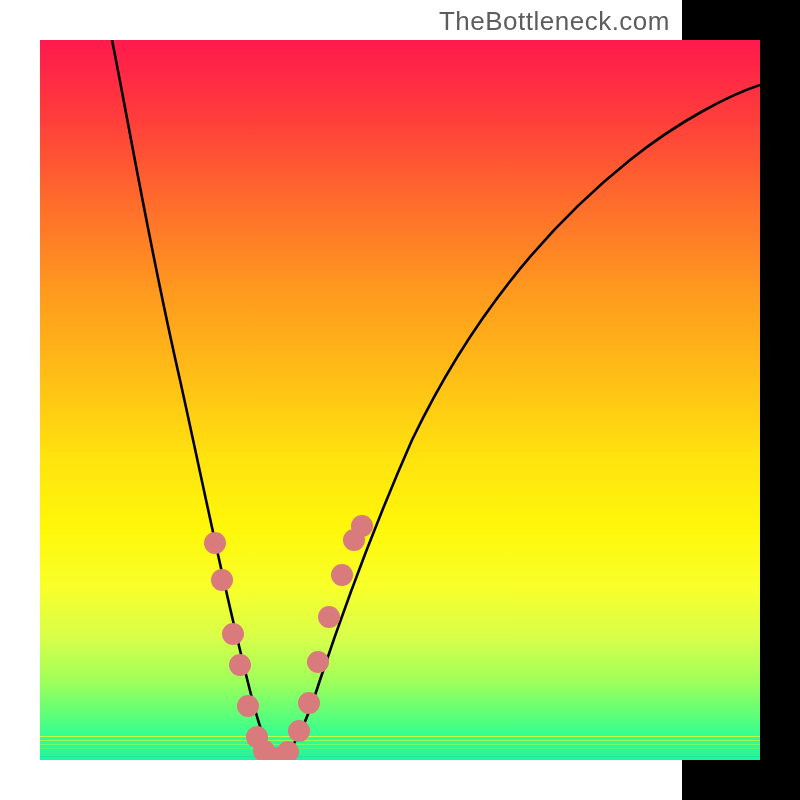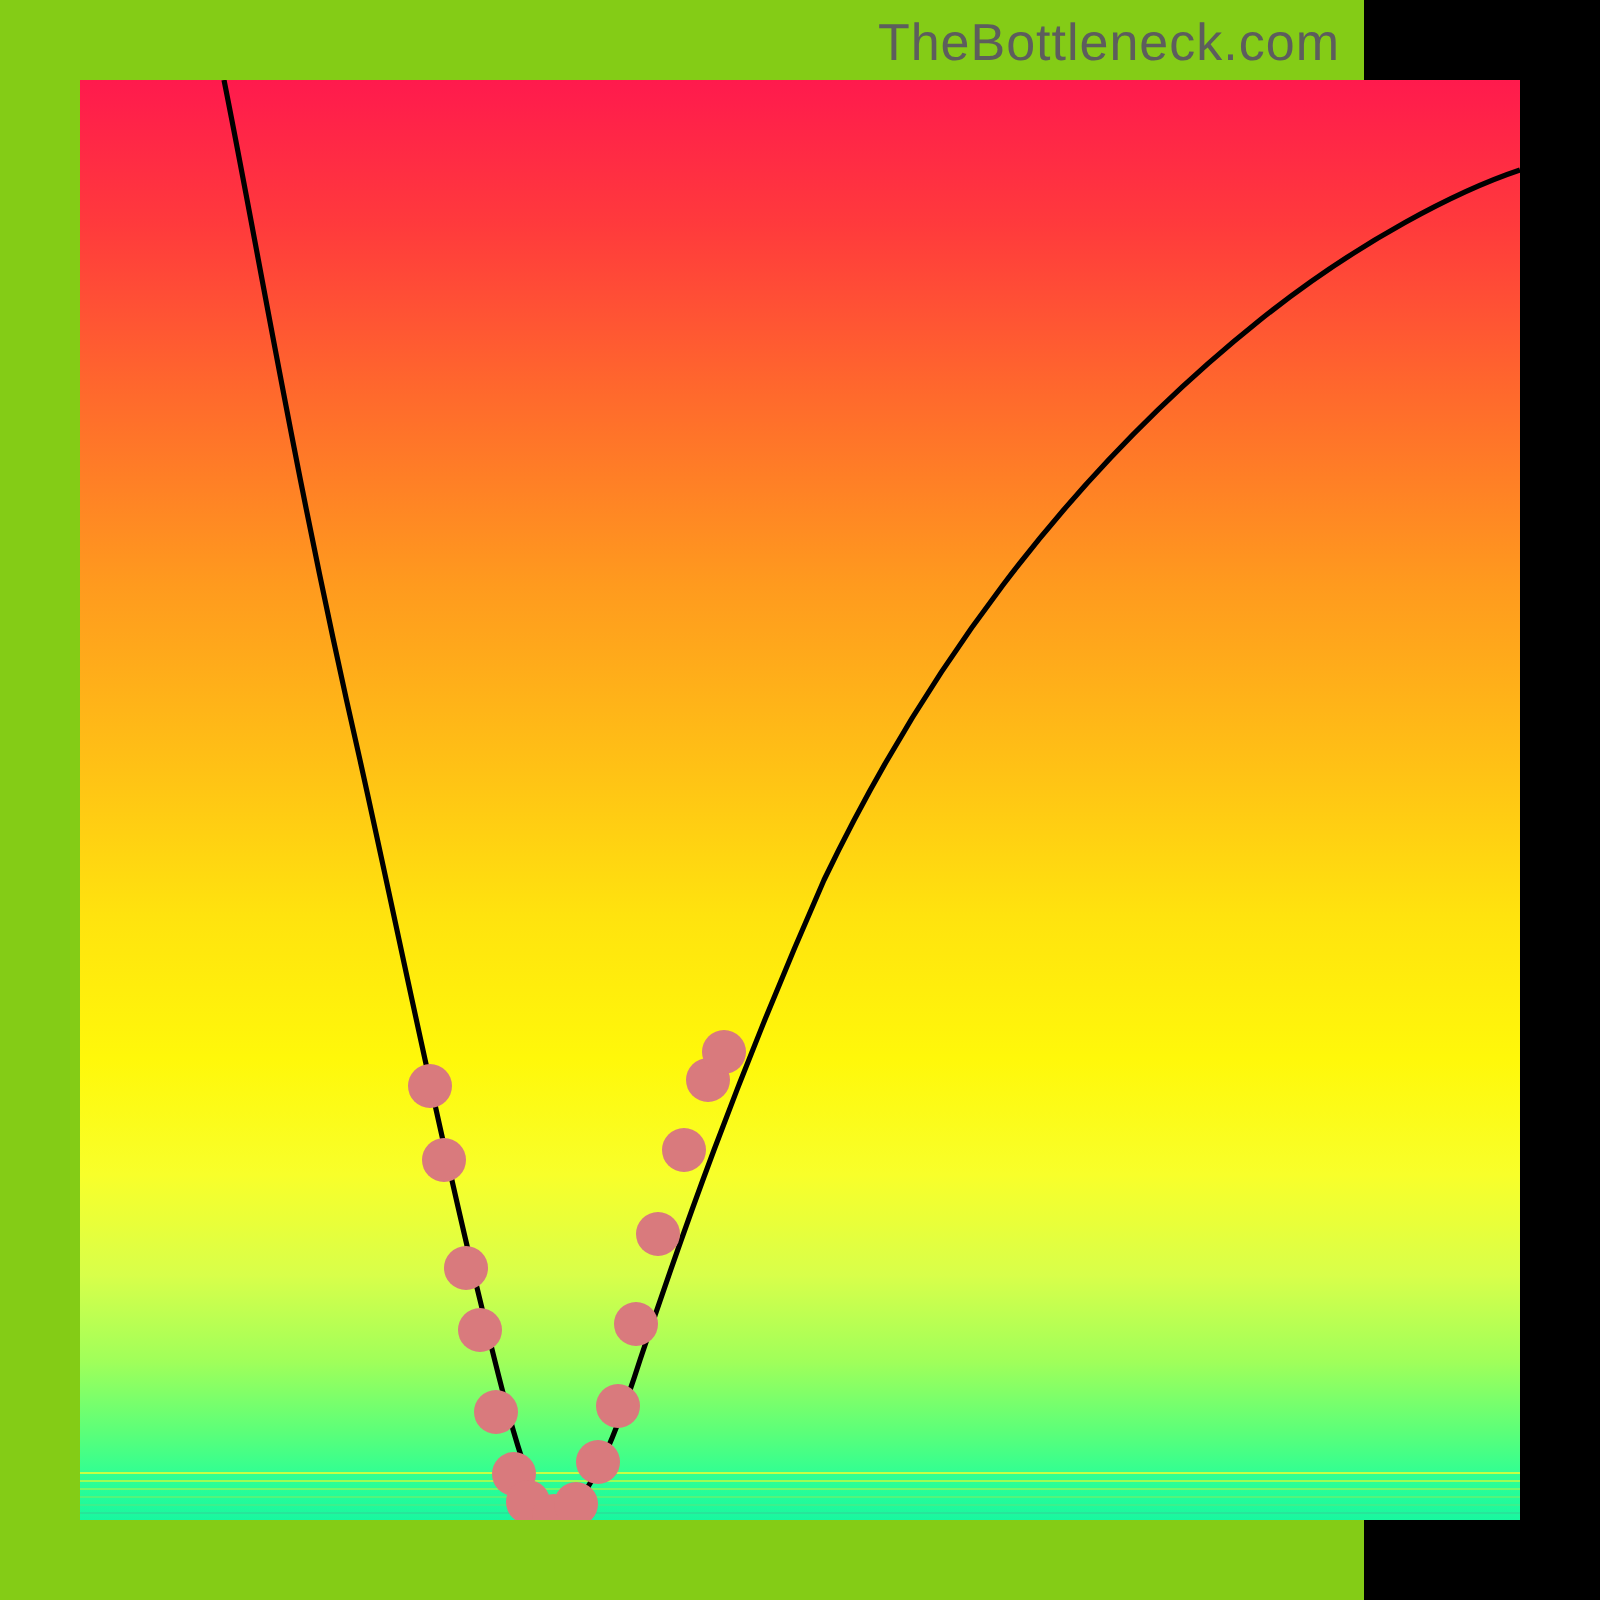--- a/index.html
+++ b/index.html
@@ -7,21 +7,21 @@
     padding: 0;
     width: 800px;
     height: 800px;
     background: #000;
     overflow: hidden;
   }
   .canvas {
     position: relative;
     width: 682px;
     height: 800px;
-    background: #84cc16;
+    background: #ffffff;
   }
   .watermark {
     position: absolute;
     top: 6px;
     right: 12px;
     font-family: Arial, Helvetica, sans-serif;
     font-size: 26px;
     color: #5d5d5d;
     letter-spacing: 0.5px;
     z-index: 20;

